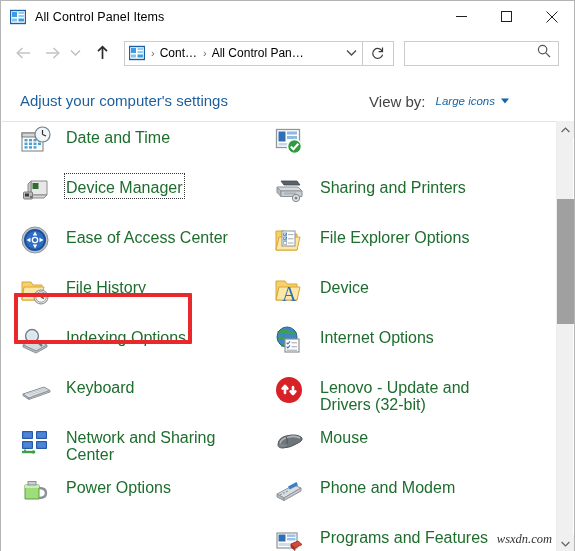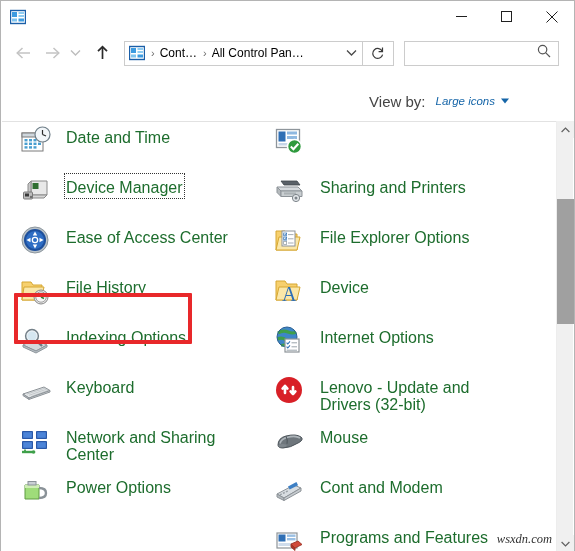--- a/index.html
+++ b/index.html
@@ -314,20 +314,21 @@
     <div id="titlebar-icon">
       <svg class="cp-icon" viewBox="0 0 16 16">
         <rect x="0.5" y="1.5" width="15" height="13" fill="#ffffff" stroke="#1b5fa8" stroke-width="1.4"></rect>
         <rect x="2" y="3" width="5" height="5" fill="#3d9be0"></rect>
         <rect x="2" y="9.5" width="5" height="3" fill="#7fc4ee"></rect>
         <rect x="8.5" y="3" width="5.5" height="2" fill="#8fcdf2"></rect>
         <rect x="8.5" y="6" width="5.5" height="2" fill="#8fcdf2"></rect>
         <rect x="8.5" y="9.5" width="5.5" height="3" fill="#3d9be0"></rect>
       </svg>
     </div>
+    <div id="titlebar-title">All Control Panel Items</div>
 
     <div id="window-controls">
       <div class="wc-btn">
         <svg width="11" height="11" viewBox="0 0 11 11">
           <line x1="0" y1="5.5" x2="11" y2="5.5" stroke="#202020" stroke-width="1"></line>
         </svg>
       </div>
       <div class="wc-btn">
         <svg width="11" height="11" viewBox="0 0 11 11">
           <rect x="0.5" y="0.5" width="10" height="10" fill="none" stroke="#202020" stroke-width="1"></rect>
@@ -405,20 +406,21 @@
       <div id="search-icon-wrap">
         <svg width="14" height="14" viewBox="0 0 14 14">
           <circle cx="5.6" cy="5.6" r="4.2" fill="none" stroke="#555555" stroke-width="1.2"></circle>
           <line x1="8.8" y1="8.8" x2="13" y2="13" stroke="#555555" stroke-width="1.2"></line>
         </svg>
       </div>
     </div>
   </div>
 
   <div id="content-header">
+    <div id="page-title">Adjust your computer's settings</div>
     <div id="viewby-wrap">
       <span id="viewby-label">View by:</span>
       <span id="viewby-value">Large icons</span>
       <span id="viewby-caret"></span>
     </div>
   </div>
 
   <div id="grid-area">
 
     <div class="column" id="col-left">
@@ -680,21 +682,21 @@
             <path d="M3 19 L3 22 L10 25.5 L10 23 Z" fill="#b4babe" stroke="#8d9398" stroke-width="1"></path>
             <path d="M10 23 L10 25.5 L27 16 L27 13 Z" fill="#c6cbcf" stroke="#8d9398" stroke-width="1"></path>
             <rect x="14" y="11.4" width="9.5" height="3.6" transform="rotate(-27 14 11.4)" fill="#3d7fc4"></rect>
             <g fill="#9aa1a6">
               <rect x="5.6" y="19.2" width="2" height="1.5" transform="rotate(-27 5.6 19.2)"></rect>
               <rect x="8.6" y="17.7" width="2" height="1.5" transform="rotate(-27 8.6 17.7)"></rect>
               <rect x="11.6" y="16.2" width="2" height="1.5" transform="rotate(-27 11.6 16.2)"></rect>
             </g>
           </svg>
         </div>
-        <div class="item-label">Cont and Modem</div>
+        <div class="item-label">Phone and Modem</div>
       </div>
 
       <div class="item">
         <div class="item-icon">
           <svg width="32" height="32" viewBox="0 0 32 32">
             <rect x="3" y="8" width="20" height="15" fill="#ffffff" stroke="#8d9398" stroke-width="1.2"></rect>
             <rect x="4.5" y="9.5" width="7" height="7" fill="#2f6fb5"></rect>
             <rect x="13" y="9.5" width="8.5" height="2.4" fill="#9bc0e4"></rect>
             <rect x="13" y="13" width="8.5" height="2.4" fill="#9bc0e4"></rect>
             <rect x="4.5" y="18" width="17" height="3" fill="#cfdceb"></rect>

